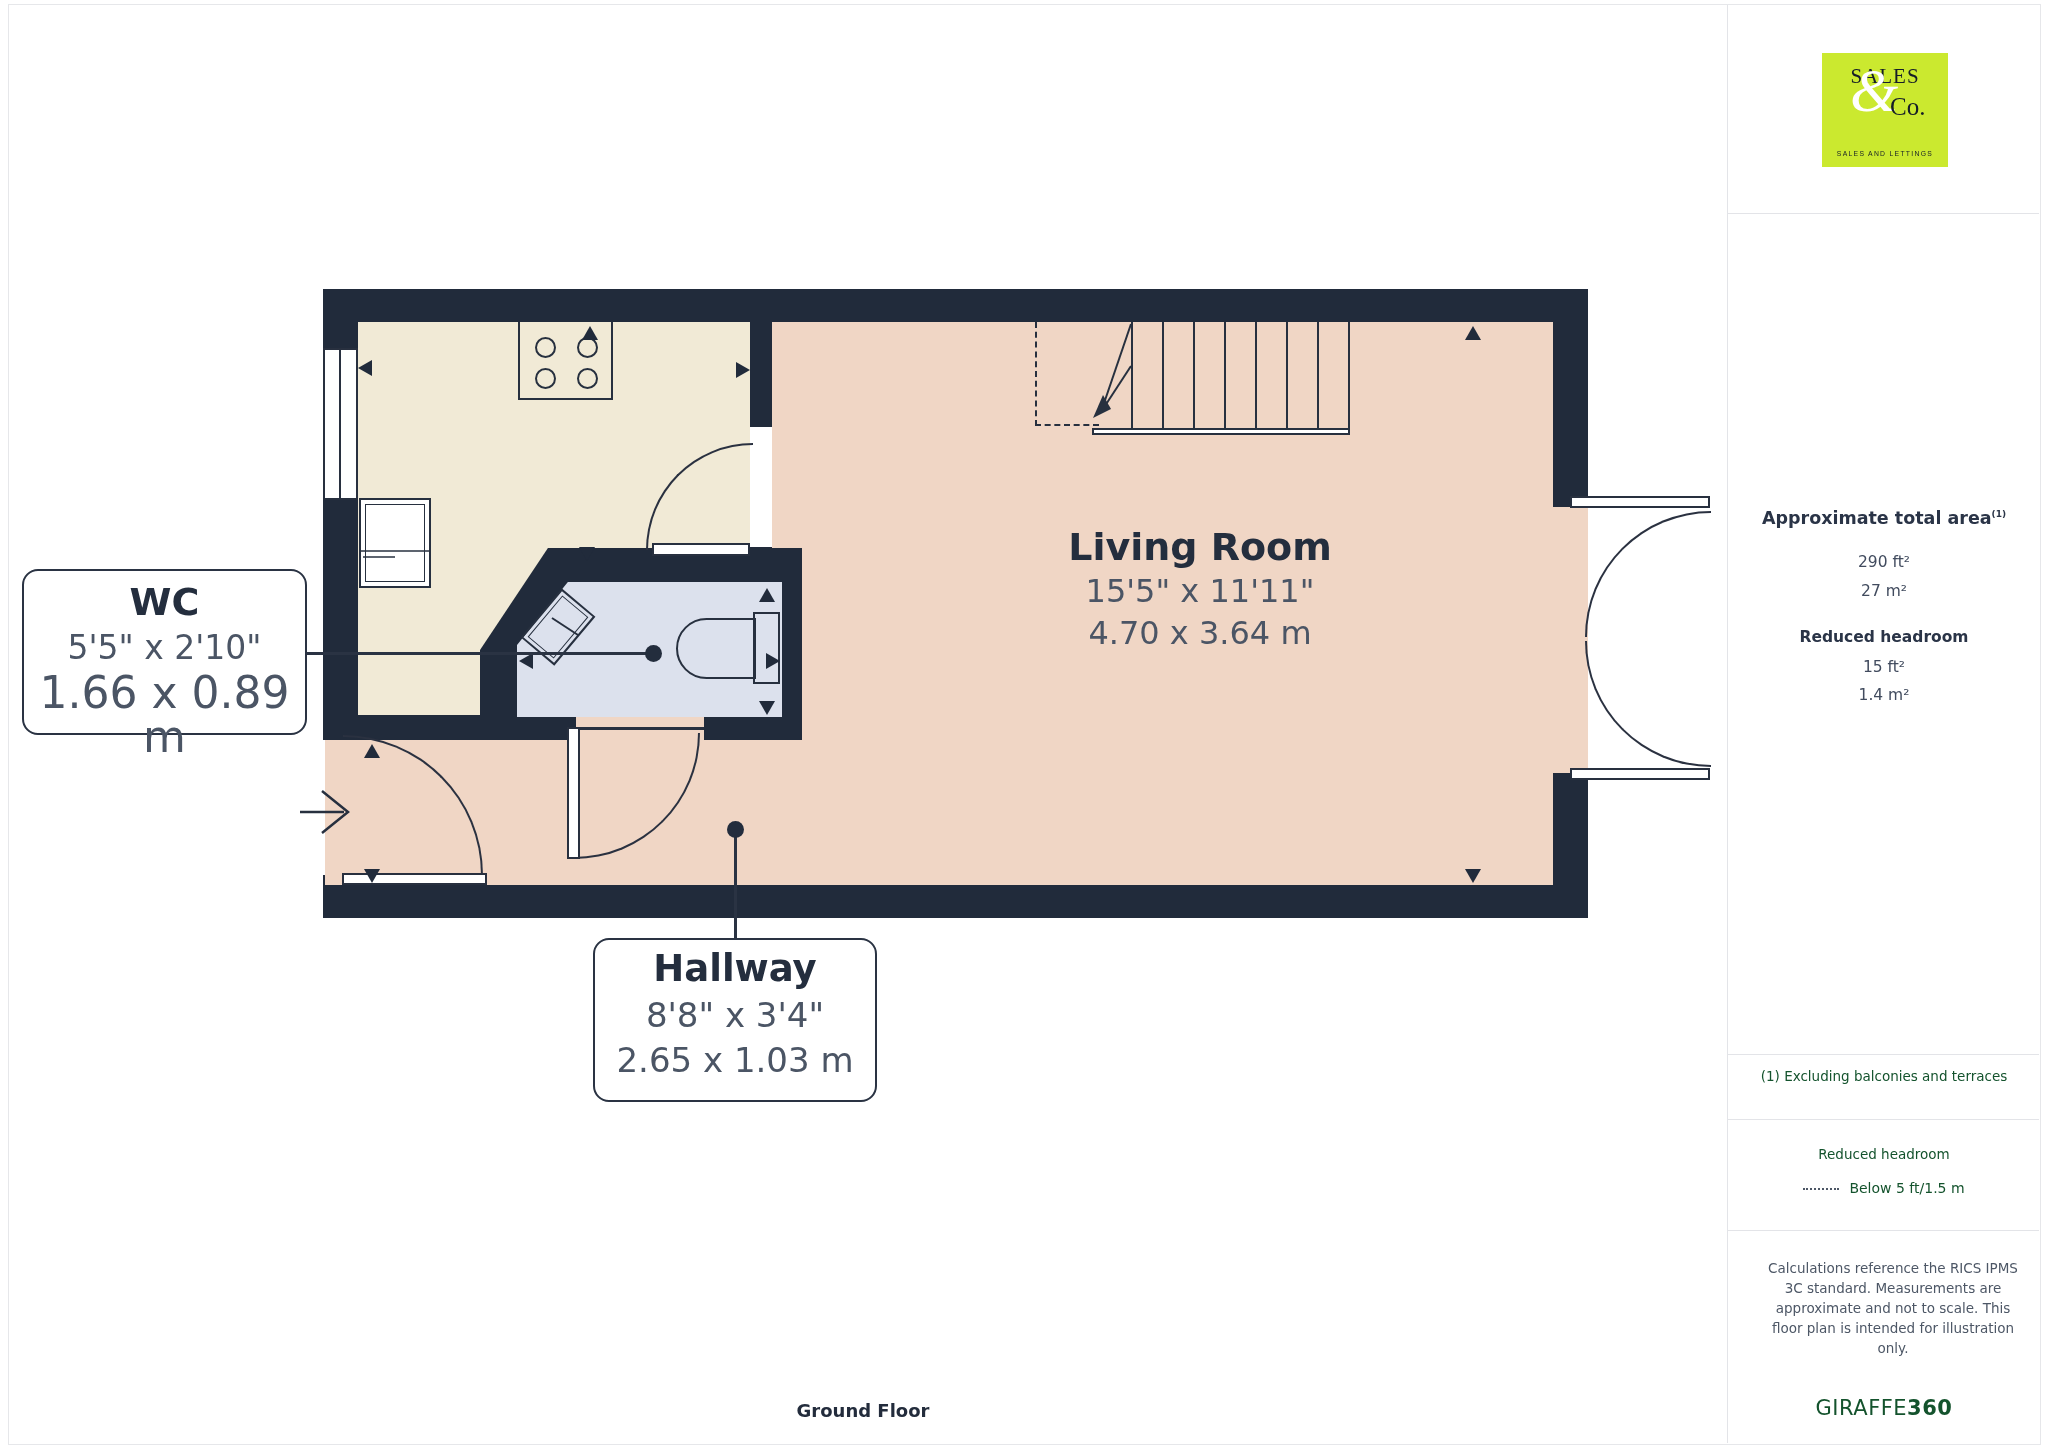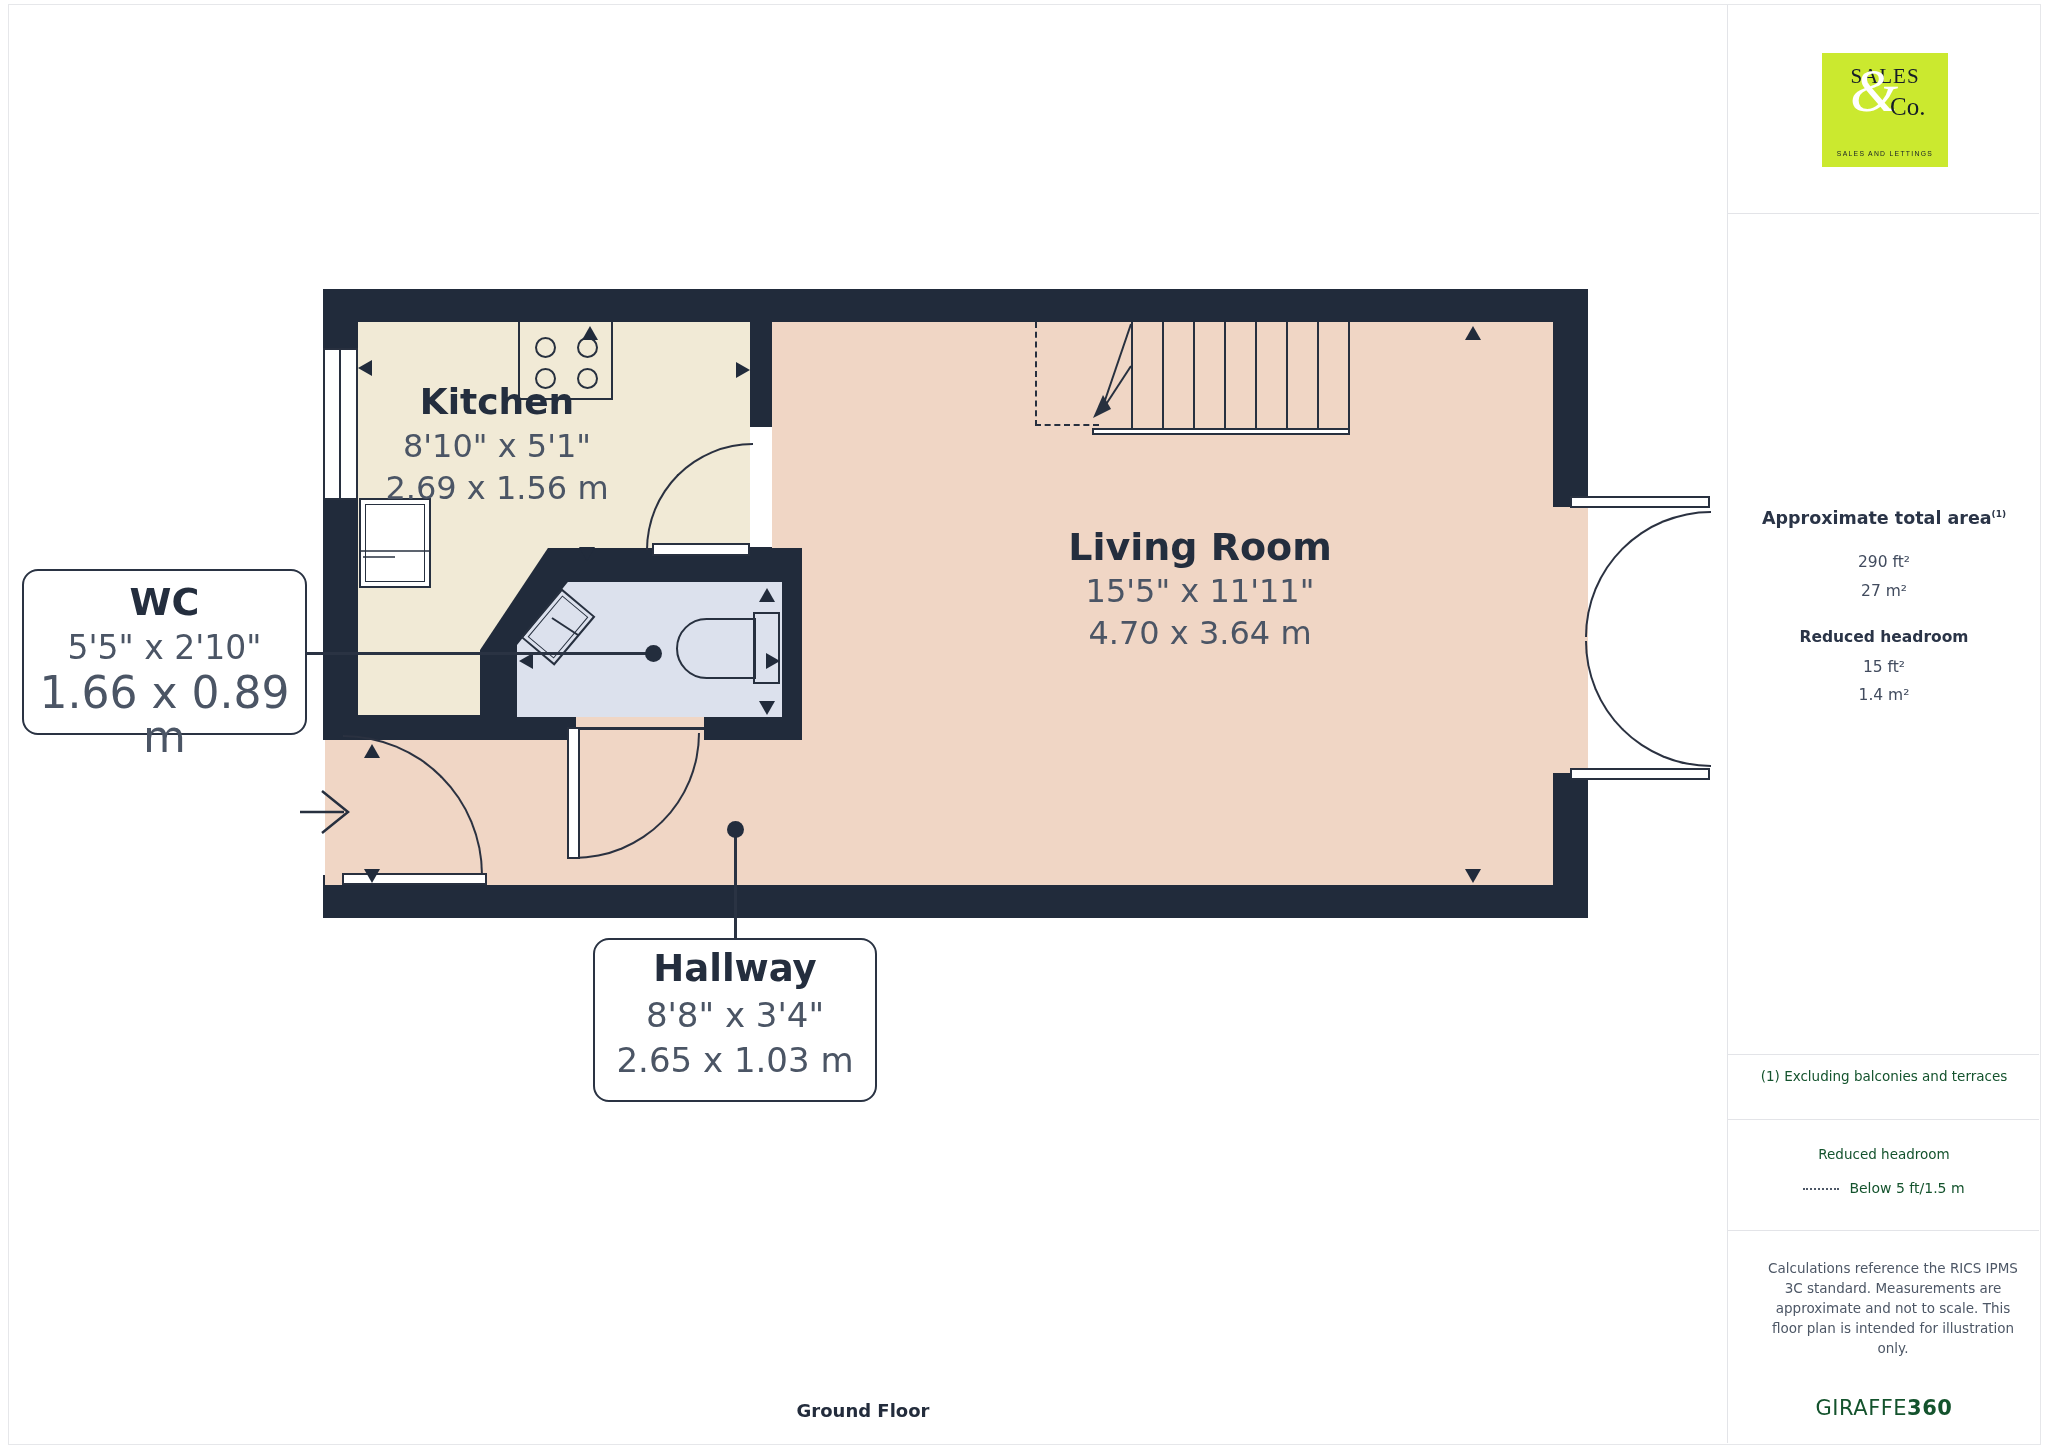--- a/index.html
+++ b/index.html
@@ -144,25 +144,20 @@
       <path d="M1131 324 L1101 412" stroke-width="2"></path>
       <path d="M1131 366 L1101 412" stroke-width="2"></path>
       <path d="M300 812 H344 M322 791 L348 812 L322 833" stroke-width="2.5"></path>
       <path d="M361 551 H429" stroke-width="1.5"></path>
       <path d="M363 557 H395" stroke-width="1.5"></path>
       <path d="M552 618 L578 635" stroke-width="2"></path>
     </g>
     <polygon points="1093,418 1111,409 1103,395" fill="#27303f"></polygon>
   </svg>
 
-  <div class="abs room-label" style="left:317px;top:379px;width:360px;">
-    <div class="room-name" style="font-size:36px;">Kitchen</div>
-    <div class="room-dim">8'10" x 5'1"</div>
-    <div class="room-dim">2.69 x 1.56 m</div>
-  </div>
   <div class="abs room-label" style="left:1015px;top:524px;width:370px;">
     <div class="room-name">Living Room</div>
     <div class="room-dim">15'5" x 11'11"</div>
     <div class="room-dim">4.70 x 3.64 m</div>
   </div>
 
   <div class="abs leader" style="left:307px;top:652px;width:341px;height:3px;"></div>
   <div class="abs dot" style="left:645px;top:645px;"></div>
   <div class="abs label-box" style="left:22px;top:569px;width:285px;height:166px;padding-top:8px;">
     <div class="room-name">WC</div>

